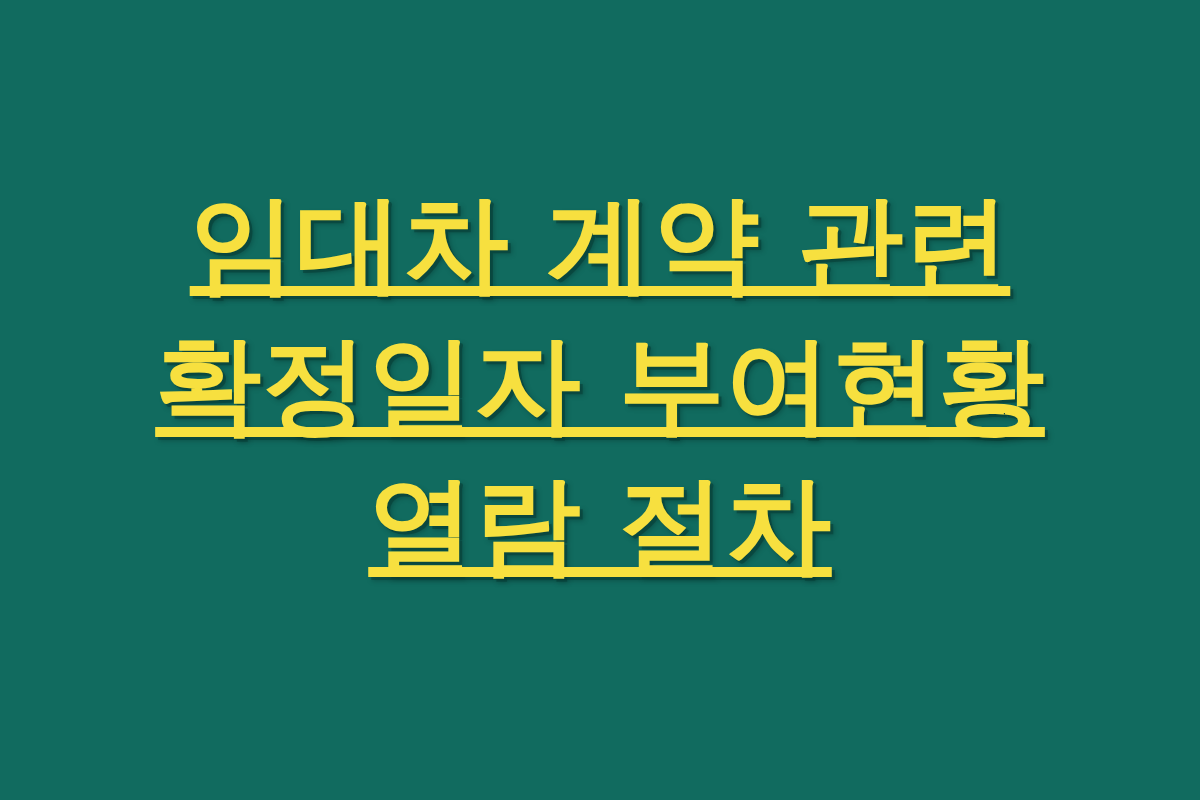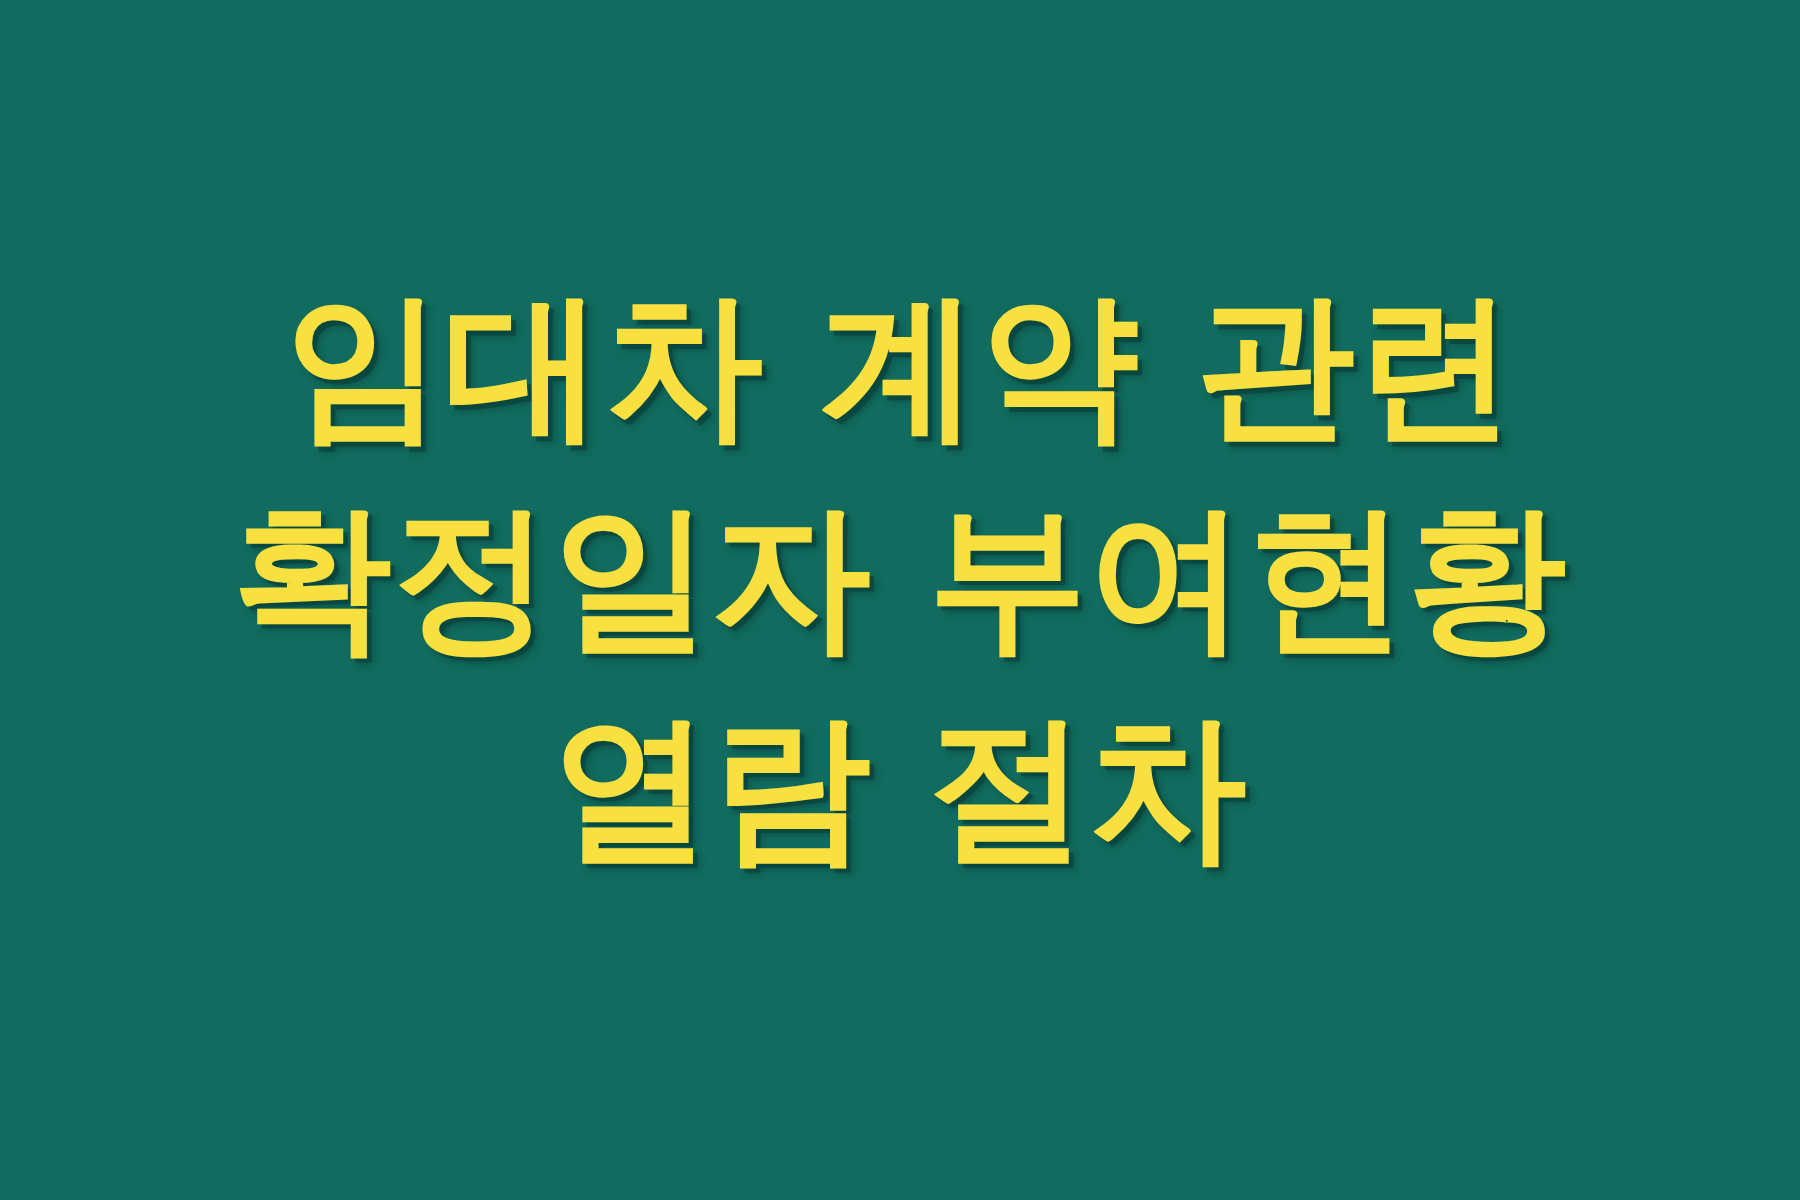--- a/index.html
+++ b/index.html
@@ -39,20 +39,21 @@
     font-family: "DejaVu Sans", "Liberation Sans", sans-serif;
     font-size: 106px;
     font-weight: 700;
     line-height: 1.33;
     letter-spacing: 0.005em;
     word-break: keep-all;
     
     text-shadow:
        3px 3px 0   rgba(8, 60, 53, 0.55),
        4px 4px 5px rgba(6, 48, 43, 0.40);
+    text-decoration: underline;
     -webkit-font-smoothing: antialiased;
   }
 </style>
 </head>
 <body>
 
 <div id="canvas" style="width: 1200px; height: 800px; background: rgb(17, 107, 95);">
 
   <div id="headline-block">
 

